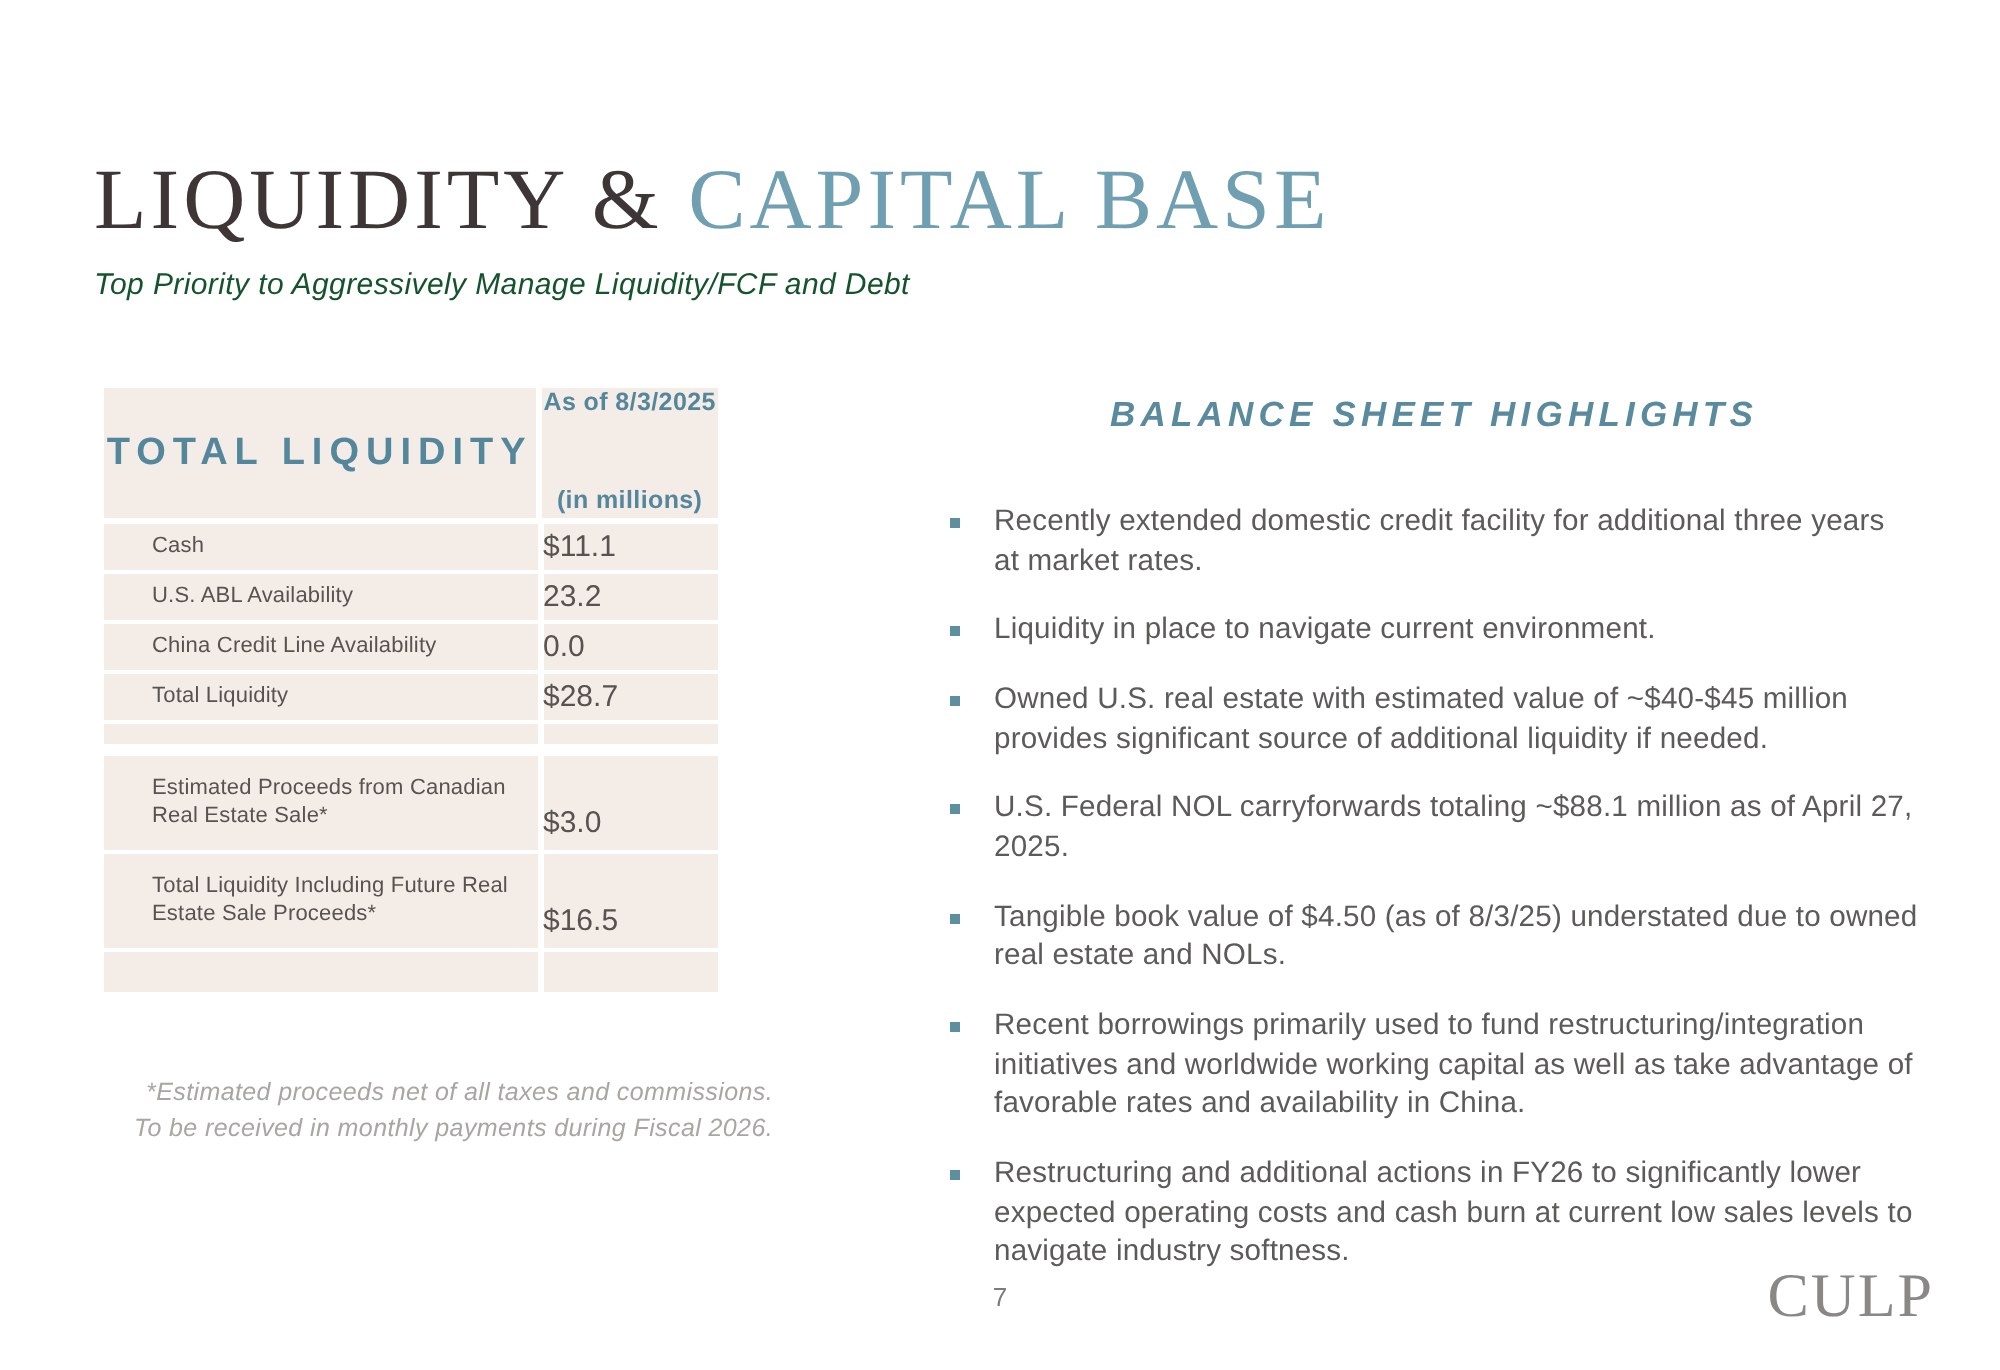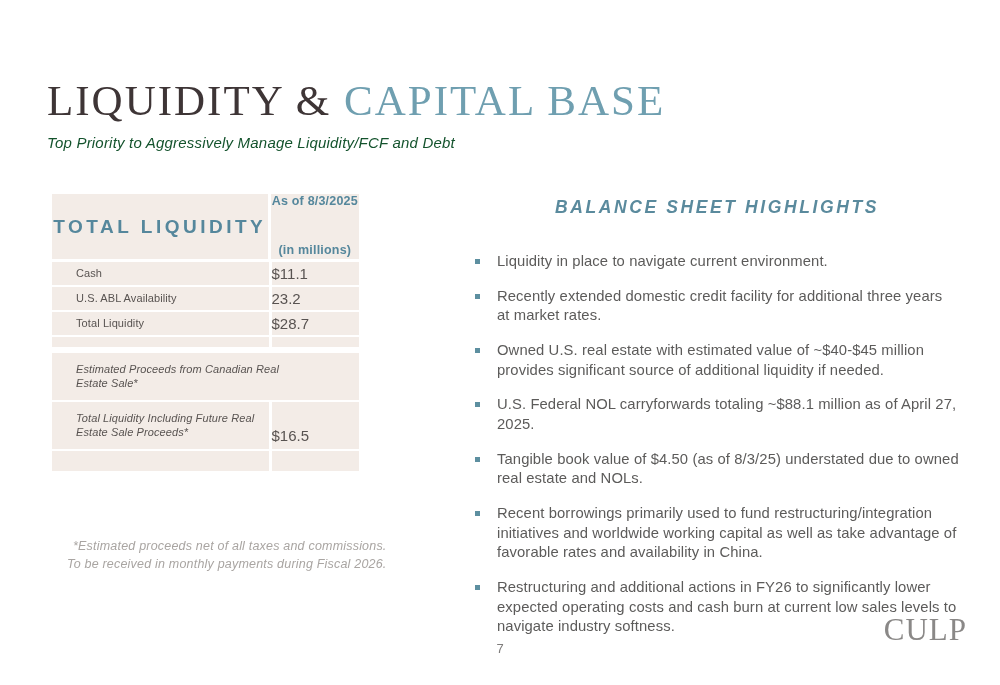--- a/index.html
+++ b/index.html
@@ -50,21 +50,21 @@
     justify-content: center; padding-left: 0;
     color: #55879c; font-weight: bold; font-size: 19px; letter-spacing: 3.5px;
   }
   .t-header .t-value {
     flex-direction: column; color: #55879c; font-weight: bold;
     font-size: 12.5px; line-height: 1.25; letter-spacing: 0.2px;
   }
   .r-single { height: 25px; }
   .r-empty1 { height: 16px; border-bottom: 6px solid #ffffff; }
   .r-tall { height: 49px; }
-  .r-tall .t-label { align-items: center; font-style: italic; }
+  .r-tall .t-label { align-items: center; }
   .r-tall .t-value { align-items: flex-end; padding-bottom: 5px; }
   .r-empty2 { height: 20px; border-bottom: none; }
 
   .footnote {
     position: absolute; left: 60px; top: 537px;
     font-style: italic; font-size: 12.5px; line-height: 1.45;
     color: #a9a5a2; letter-spacing: 0.2px; text-align: right;
   }
   .footnote .fn2 { padding-left: 7px; }
 
@@ -82,21 +82,21 @@
   .bullet-text {
     color: #5c5b5a; font-size: 14.8px; line-height: 1.33; letter-spacing: 0.1px;
   }
 
   
   .page-number {
     position: absolute; left: 0; right: 0; top: 641px;
     text-align: center; color: #7e7c7b; font-size: 13px;
   }
   .logo {
-    position: absolute; right: 33px; top: 612px;
+    position: absolute; right: 33px; top: 630px;
     font-family: "Liberation Serif", serif;
     font-size: 31px; color: #8a8887; letter-spacing: 1px;
   }
 </style>
 </head>
 <body>
 
 <div class="slide">
 
   <div class="title-block">
@@ -115,29 +115,34 @@
 
     <div class="t-row r-single">
       <div class="t-label">Cash</div>
       <div class="t-value">$11.1</div>
     </div>
     <div class="t-row r-single">
       <div class="t-label">U.S. ABL Availability</div>
       <div class="t-value">23.2</div>
     </div>
     <div class="t-row r-single">
+      <div class="t-label">China Credit Line Availability</div>
+      <div class="t-value">0.0</div>
+    </div>
+    <div class="t-row r-single">
       <div class="t-label">Total Liquidity</div>
       <div class="t-value">$28.7</div>
     </div>
     <div class="t-row r-empty1">
       <div class="t-label"></div>
       <div class="t-value"></div>
     </div>
     <div class="t-row r-tall">
       <div class="t-label">Estimated Proceeds from Canadian Real Estate Sale*</div>
+      <div class="t-value">$3.0</div>
     </div>
     <div class="t-row r-tall">
       <div class="t-label">Total Liquidity Including Future Real Estate Sale Proceeds*</div>
       <div class="t-value">$16.5</div>
     </div>
     <div class="t-row r-empty2">
       <div class="t-label"></div>
       <div class="t-value"></div>
     </div>
   </div>
@@ -145,25 +150,25 @@
   <div class="footnote">
     <div class="fn1">*Estimated proceeds net of all taxes and commissions.</div>
     <div class="fn2">To be received in monthly payments during Fiscal 2026.</div>
   </div>
 
   <div class="highlights">
     <div class="highlights-heading">BALANCE SHEET HIGHLIGHTS</div>
 
     <div class="bullet-item">
       <span class="bullet-marker"></span>
-      <span class="bullet-text">Liquidity in place to navigate current environment.</span>
+      <span class="bullet-text">Recently extended domestic credit facility for additional three years at market rates.</span>
     </div>
     <div class="bullet-item">
       <span class="bullet-marker"></span>
-      <span class="bullet-text">Recently extended domestic credit facility for additional three years at market rates.</span>
+      <span class="bullet-text">Liquidity in place to navigate current environment.</span>
     </div>
     <div class="bullet-item">
       <span class="bullet-marker"></span>
       <span class="bullet-text">Owned U.S. real estate with estimated value of ~$40-$45 million provides significant source of additional liquidity if needed.</span>
     </div>
     <div class="bullet-item">
       <span class="bullet-marker"></span>
       <span class="bullet-text">U.S. Federal NOL carryforwards totaling ~$88.1 million as of April 27, 2025.</span>
     </div>
     <div class="bullet-item">

